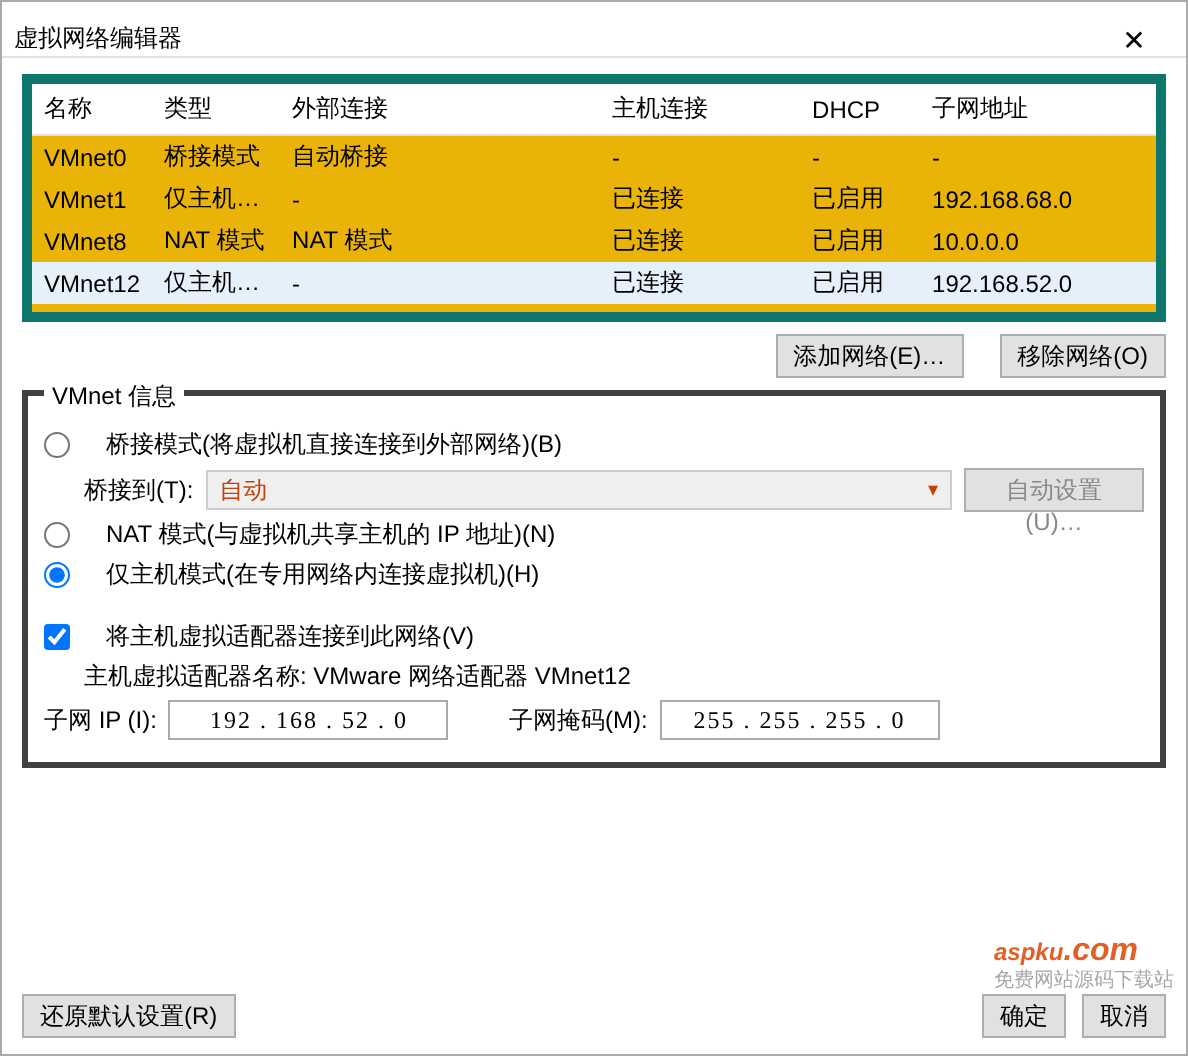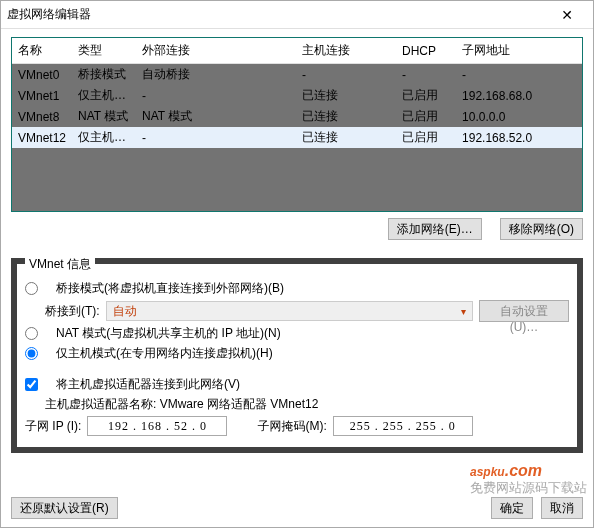--- a/index.html
+++ b/index.html
@@ -1,46 +1,46 @@
 <!DOCTYPE html>
 <html><head>
 <meta charset="utf-8">
 <style>
 * { box-sizing: border-box; font-family: "Microsoft YaHei", "SimSun", Tahoma, sans-serif; font-size: 12px; }
 body { margin: 0; background: #f0f0f0; }
 .window { width: 594px; height: 528px; background: #fff; border: 1px solid #aaa; display: flex; flex-direction: column; position: relative; }
-.titlebar { height: 28px; display: flex; align-items: center; padding: 0 6px; border-bottom: 1px solid #e0e0e0; gap: 38px; }
+.titlebar { height: 28px; display: flex; align-items: flex-end; padding: 0 6px; border-bottom: 1px solid #e0e0e0; gap: 38px; }
 .titlebar .title { flex: 1; }
 .titlebar .close { width: 40px; text-align: center; font-size: 14px; cursor: pointer; }
 .content { flex: 1; padding: 8px 10px 6px 10px; display: flex; flex-direction: column; }
-.listwrap { border: 1px solid #0f766e; height: 175px; overflow: auto; background: #737373; }
+.listwrap { border: 5px solid #0f766e; height: 124px; overflow: auto; background: #eab308; }
 table { border-collapse: collapse; width: 100%; }
 th { text-align: left; font-weight: normal; padding: 4px 6px; border-bottom: 1px solid #e0e0e0; background: #fff; white-space: nowrap; }
 td { padding: 2px 6px; white-space: nowrap; }
 tr.selected td { background: #e6f0fb; }
 .col-name{width:56px} .col-type{width:64px} .col-ext{width:160px} .col-host{width:100px} .col-dhcp{width:60px} .col-sub{}
 .btnrow { display: flex; justify-content: flex-end; gap: 18px; margin: 6px 0 4px 0; }
 button { background: #e1e1e1; border: 1px solid #adadad; padding: 2px 8px; height: 22px; cursor: pointer; }
 button:disabled { color: #888; }
-.groupbox { border: 6px solid #404040; padding: 6px 8px 8px 8px; margin-top: 14px; position: relative; }
+.groupbox { border: 3px solid #404040; padding: 6px 8px 8px 8px; margin-top: 2px; position: relative; }
 .groupbox .legend { position: relative; top: -14px; background: #fff; padding: 0 4px; display: inline-block; }
 .groupbox .body { margin-top: -10px; }
 .row { display: flex; align-items: center; gap: 6px; margin: 3px 0; }
 .row label { display: flex; align-items: center; gap: 16px; }
 .row .spacer { flex: 1; }
 input[type=radio], input[type=checkbox] { margin: 0 2px 0 0; }
 .indent { margin-left: 20px; }
 .combo { flex: 1; height: 20px; border: 1px solid #ccc; background: #efefef; display: flex; align-items: center; padding: 0 6px; color: #c2410c; }
 .combo .chev { margin-left: auto; font-size: 10px; }
 .rightbtn { width: 90px; }
 .ipbox { border: 1px solid #aaa; height: 20px; width: 140px; display: flex; align-items: center; justify-content: center; background: #fff; padding: 0 0; letter-spacing: 1px; font-family: Tahoma; }
 .bottom { display: flex; align-items: center; gap: 8px; padding: 8px 10px; }
 .bottom .spacer { flex: 1; }
 .watermark { position: absolute; right: 6px; bottom: 30px; color: #d40; font-family: Arial; font-weight: bold; font-style: italic; font-size: 26px; opacity: 0.85; pointer-events: none; text-shadow: 0 0 2px #fff; }
-.watermark .sub { font-size: 13px; font-weight: normal; font-style: normal; color: #999; display: block; text-align: right; margin-top: -4px; }
+.watermark .sub { font-size: 10px; font-weight: normal; font-style: normal; color: #999; display: block; text-align: right; margin-top: -4px; }
 </style>
 </head>
 <body>
 
 <div class="window">
   <div class="titlebar">
     <span class="title">虚拟网络编辑器</span>
     <span class="close">✕</span>
   </div>
 

